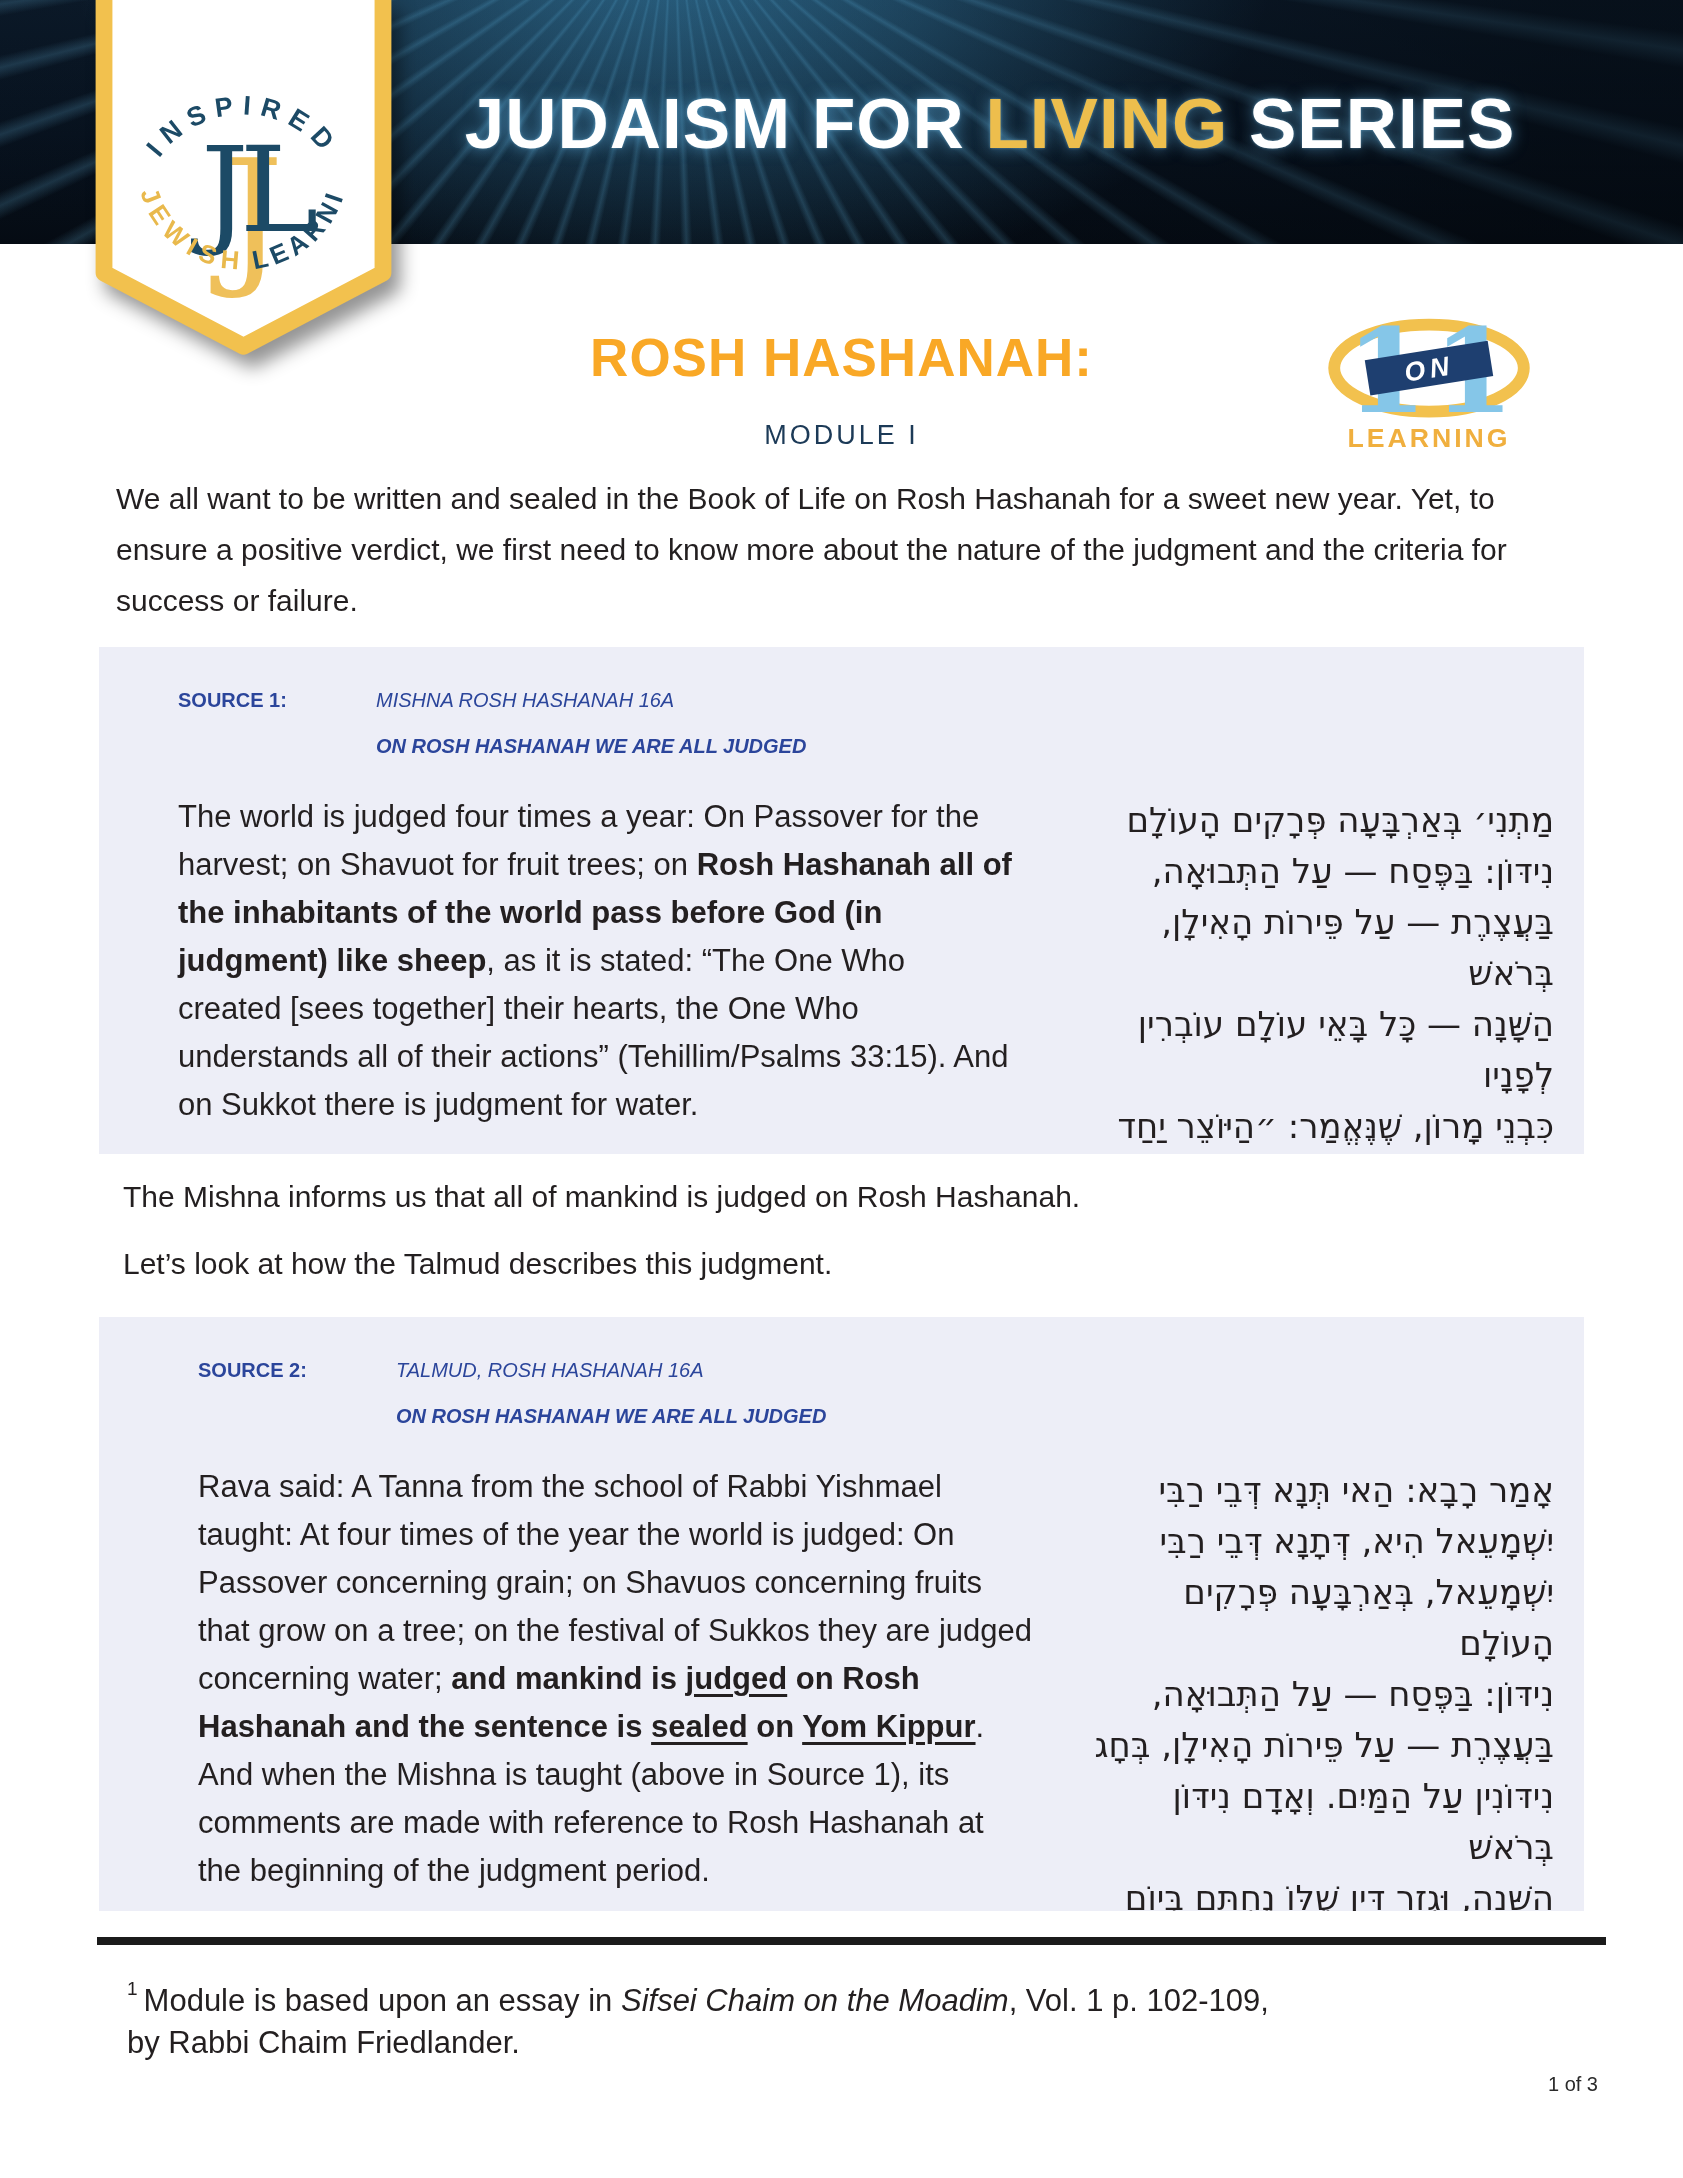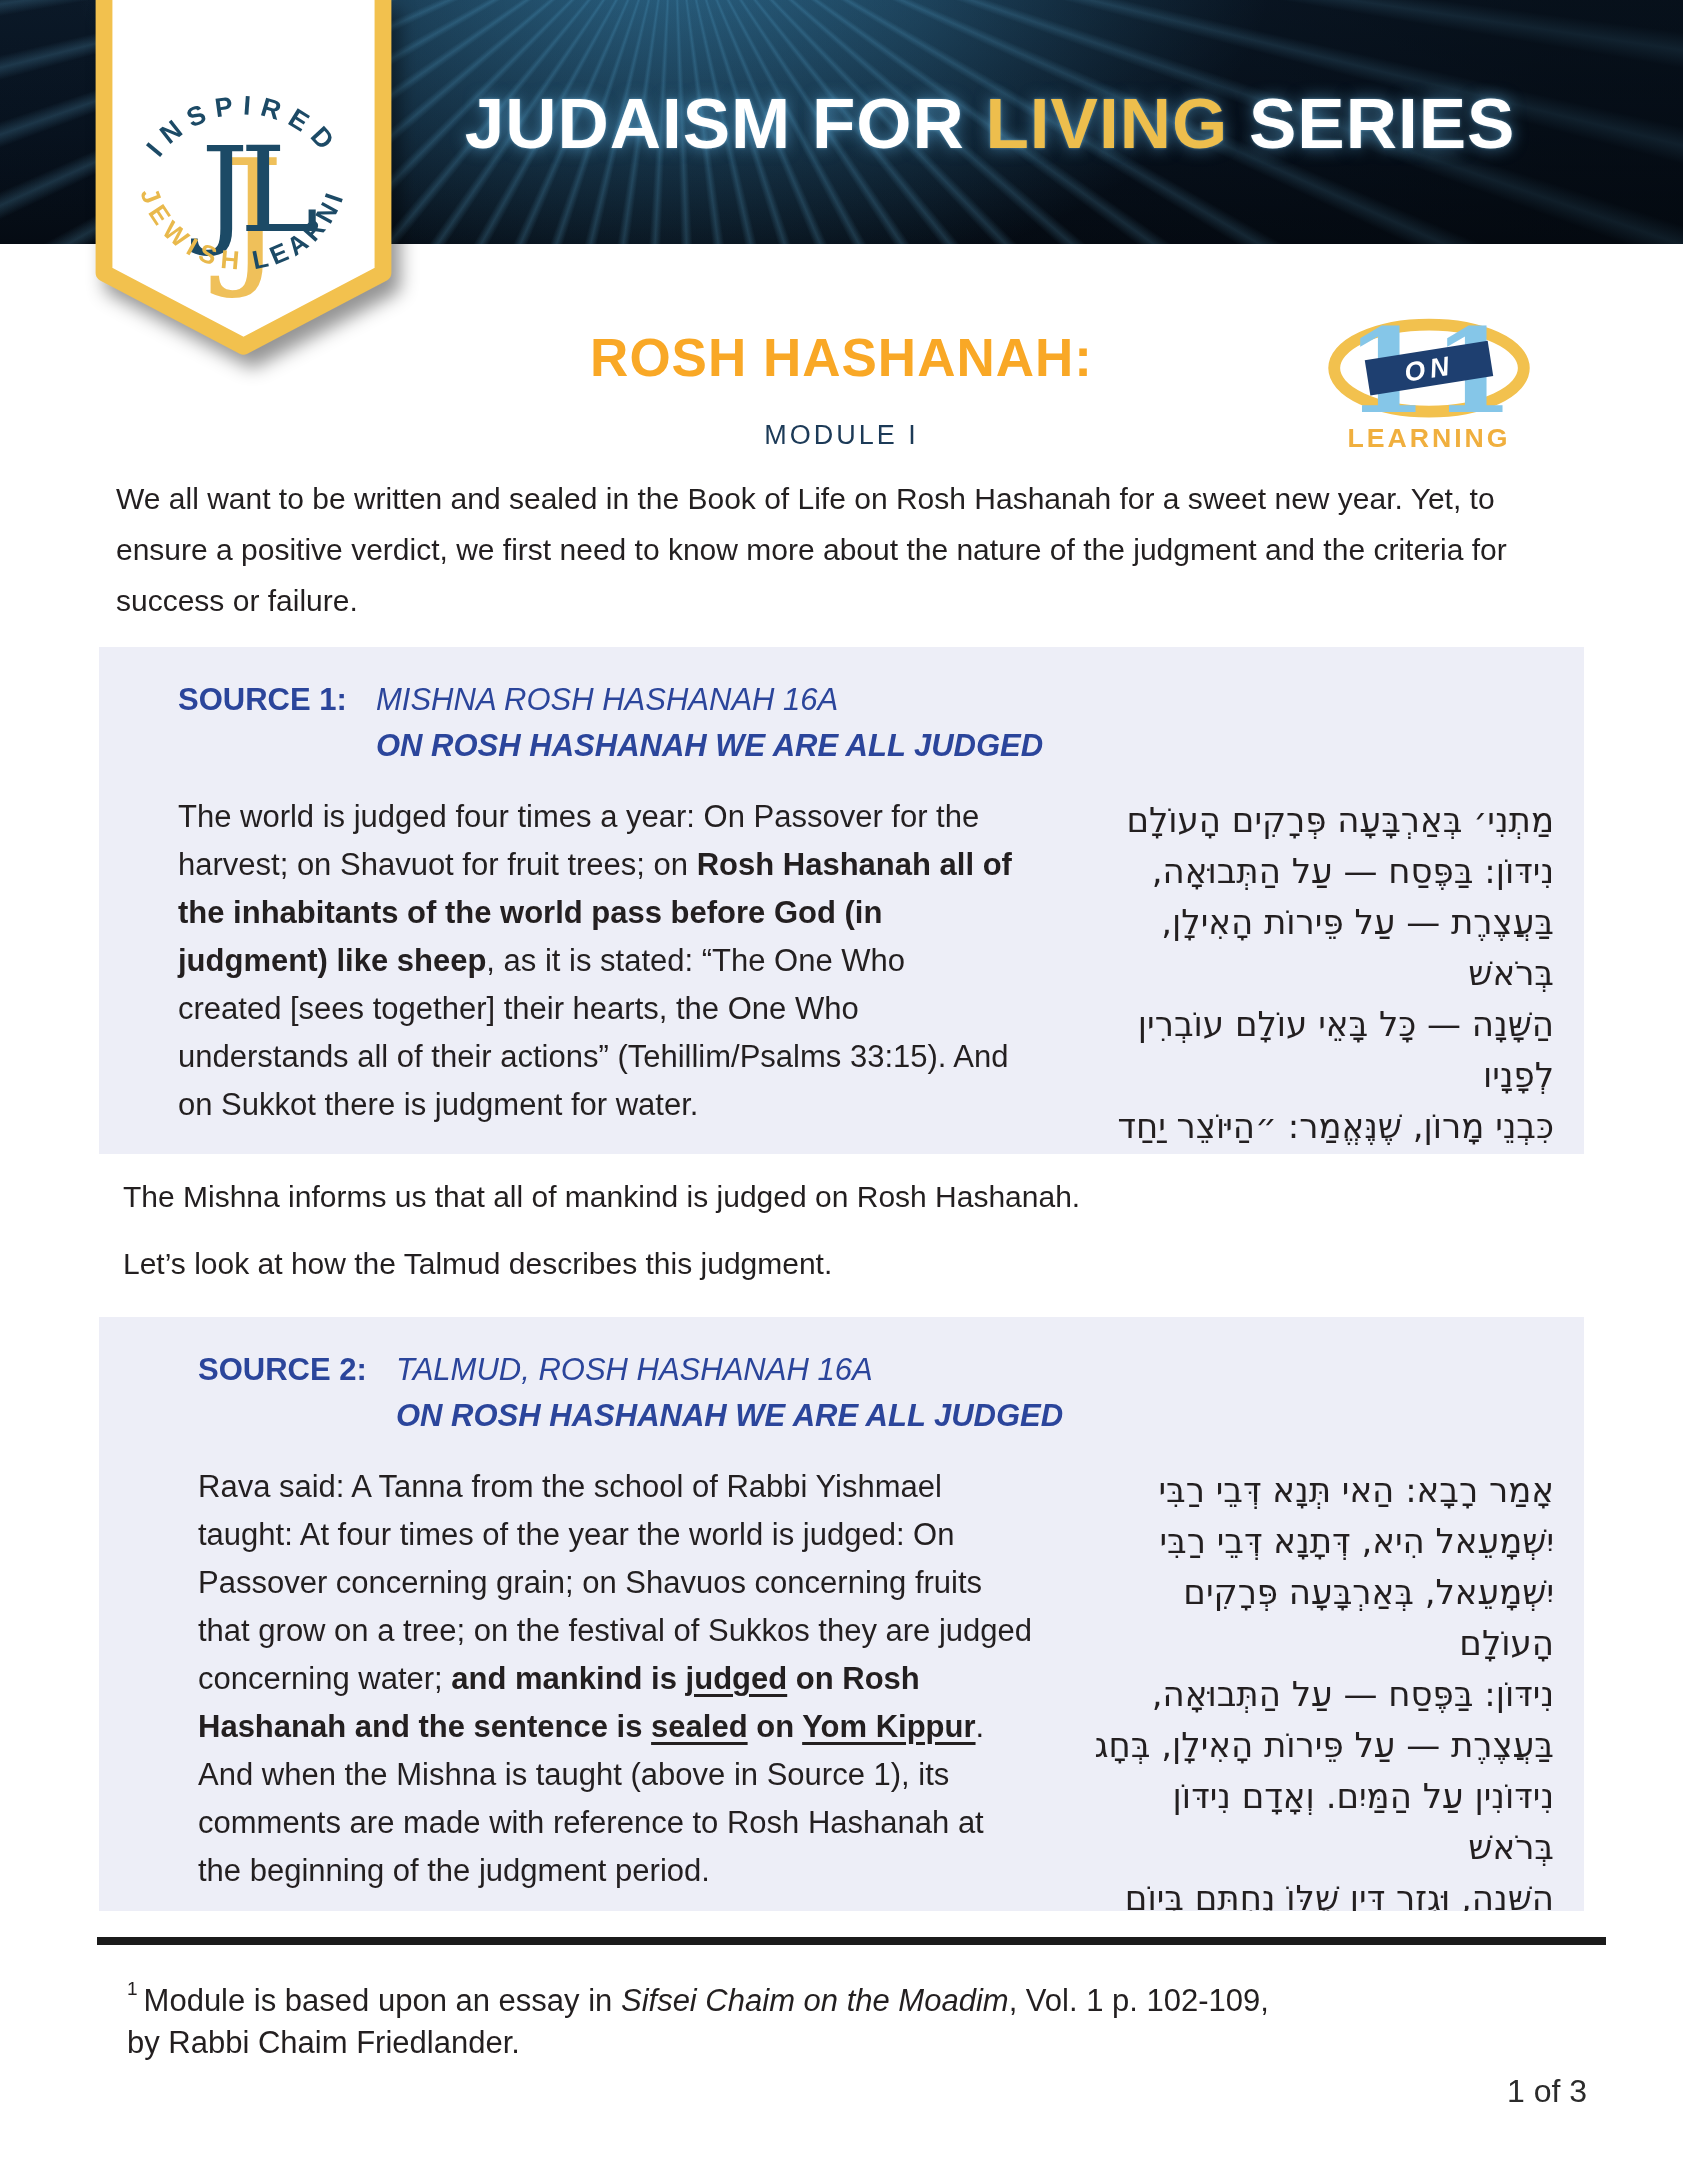--- a/index.html
+++ b/index.html
@@ -43,38 +43,38 @@
       font-size:30px;line-height:51px;margin:0;}
   .between-para{position:absolute;left:123px;width:1406px;font-size:30px;margin:0;}
   .between-1{top:1180px;} .between-2{top:1247px;}
 
   
   .source-box{position:absolute;left:99px;width:1485px;background:var(--box-bg,#EDEEF7);
       box-sizing:border-box;padding-top:30px;overflow:hidden;}
   .box-1{top:647px;height:507px;}
   .box-2{top:1317px;height:594px;padding-left:20px;}
   .source-head{display:flex;margin-left:79px;margin-right:40px;
-      color:var(--source-blue,#2B459B);line-height:46px;font-size:31px;}
+      color:var(--source-blue,#2B459B);line-height:46px;font-size:20px;}
   .source-label{font-weight:bold;min-width:170px;margin-right:28px;white-space:nowrap;}
   .source-ref{font-style:italic;}
   .source-subtitle{font-style:italic;font-weight:bold;}
   .source-cols{display:flex;margin:24px 30px 0 79px;gap:57px;}
   .source-english{width:837px;font-size:31px;line-height:48px;}
   .source-hebrew{flex:1;font-family:"DejaVu Sans",sans-serif;font-size:34px;line-height:51px;
       white-space:pre-line;margin-top:2px;}
   .seg-bold{font-weight:bold;}
   .seg-italic{font-style:italic;}
   .seg-underline{text-decoration:underline;text-decoration-thickness:3px;text-underline-offset:5px;}
 
   
   .footer-rule{position:absolute;left:97px;top:1937px;width:1509px;height:8px;background:#1b1b1b;}
   .footnote{position:absolute;left:127px;top:1968px;width:1386px;font-size:31px;line-height:42px;margin:0;}
   .footnote sup{font-size:19px;vertical-align:16px;margin-right:6px;}
   .footnote .fn-body{white-space:pre-line;}
-  .page-number{position:absolute;right:96px;top:2073px;font-size:32px;color:#2b2b2b;}
+  .page-number{position:absolute;right:85px;top:2073px;font-size:20px;color:#2b2b2b;}
 
   svg text{font-family:"Liberation Sans",sans-serif;}
   svg .serif{font-family:"DejaVu Serif",serif;}
 </style>
 </head>
 <body>
 
 <div class="page">
 
   <div class="header">

